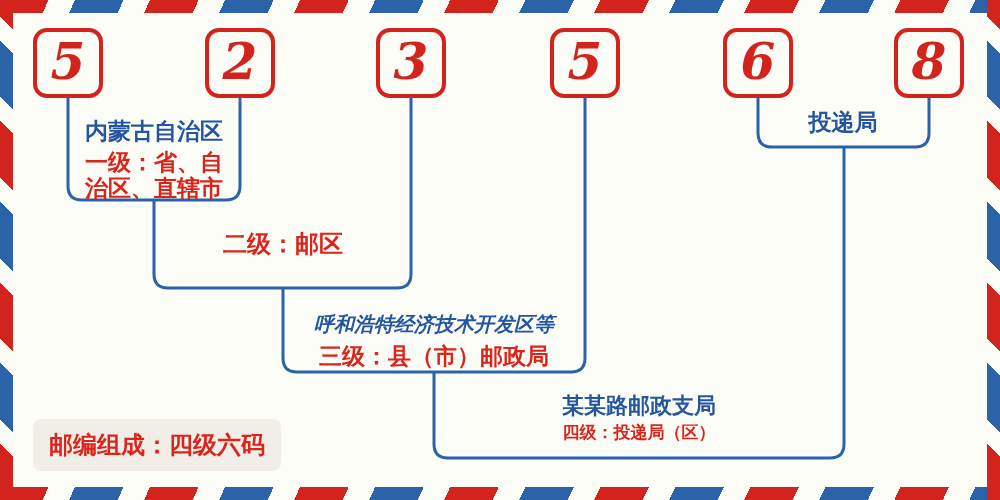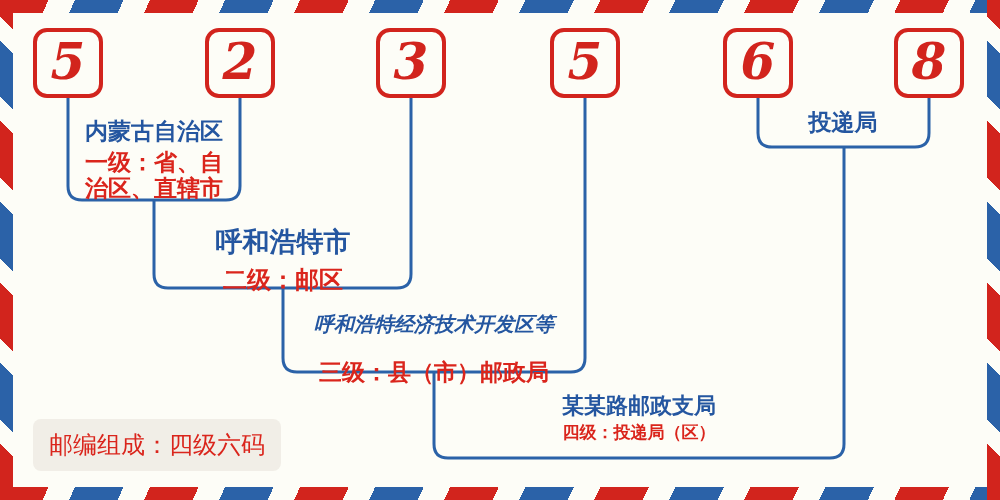--- a/index.html
+++ b/index.html
@@ -61,34 +61,34 @@
   .lvl .title{color:var(--text-blue);font-weight:bold;}
   .lvl .sub{color:var(--text-red);font-weight:bold;}
   .lvl-1{left:154px;top:116px;font-family:Liberation Serif, serif;}
   .lvl-1 .title{font-size:23px;}
   .lvl-1 .sub{font-size:23px;line-height:26px;margin-top:3px;}
   .lvl-2{left:283px;top:224px;}
   .lvl-2 .title{font-size:27px;}
   .lvl-2 .sub{font-size:24px;margin-top:4px;}
   .lvl-3{left:434px;top:311px;}
   .lvl-3 .title{font-size:20px;font-style:italic;}
-  .lvl-3 .sub{font-size:23px;margin-top:19px;font-family:Liberation Serif, serif;}
+  .lvl-3 .sub{font-size:23px;margin-top:3px;font-family:Liberation Serif, serif;}
   .lvl-4{left:639px;top:391px;}
   .lvl-4 .title{font-size:22px;}
   .lvl-4 .sub{font-size:17px;}
   .lvl-5{left:843px;top:107px;}
   .lvl-5 .title{font-size:23px;}
   
   .badge{
     position:absolute;left:33px;top:419px;
     background:var(--badge-bg);
     border-radius:8px;
     padding:10px 16px;
     color:var(--text-red);
-    font-weight:normal;
+    font-weight:bold;
     font-size:24px;
     white-space:nowrap;
   }
 </style>
 </head>
 <body>
 
 <div class="canvas">
 
   <div class="border-strip border-top"></div>
@@ -125,21 +125,20 @@
 
   <div class="lvl lvl-1">
     <div class="title">内蒙古自治区</div>
     <div class="sub">
       <div>一级：省、自</div>
       <div>治区、直辖市</div>
     </div>
   </div>
 
   <div class="lvl lvl-2">
-    <div class="title">呼和浩特市</div>
     <div class="sub">二级：邮区</div>
   </div>
 
   <div class="lvl lvl-3">
     <div class="title">呼和浩特经济技术开发区等</div>
     <div class="sub">三级：县（市）邮政局</div>
   </div>
 
   <div class="lvl lvl-4">
     <div class="title">某某路邮政支局</div>

